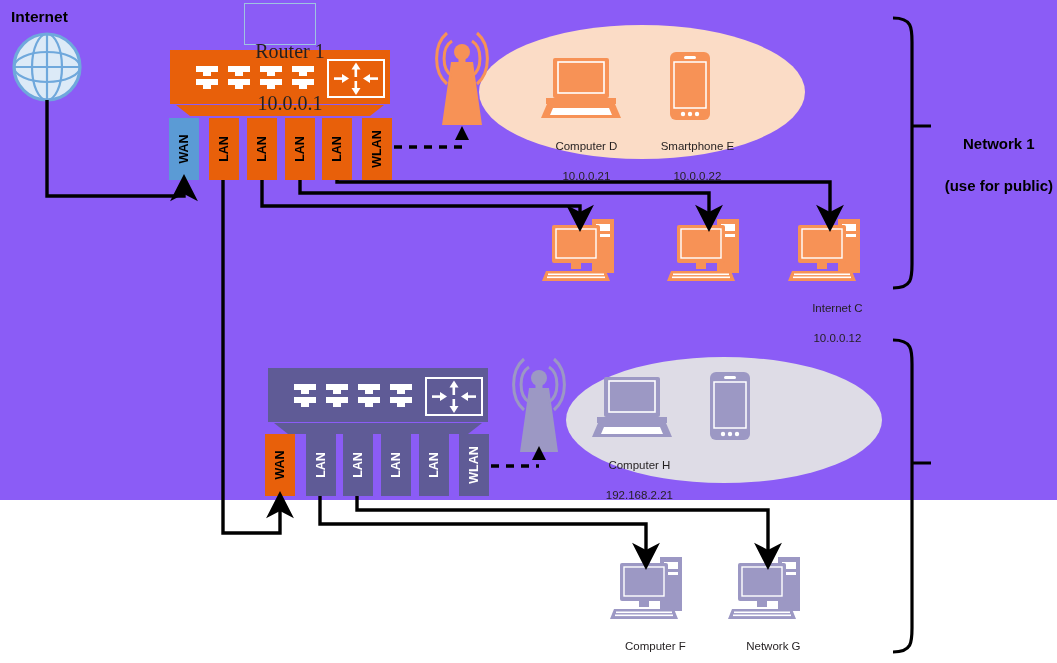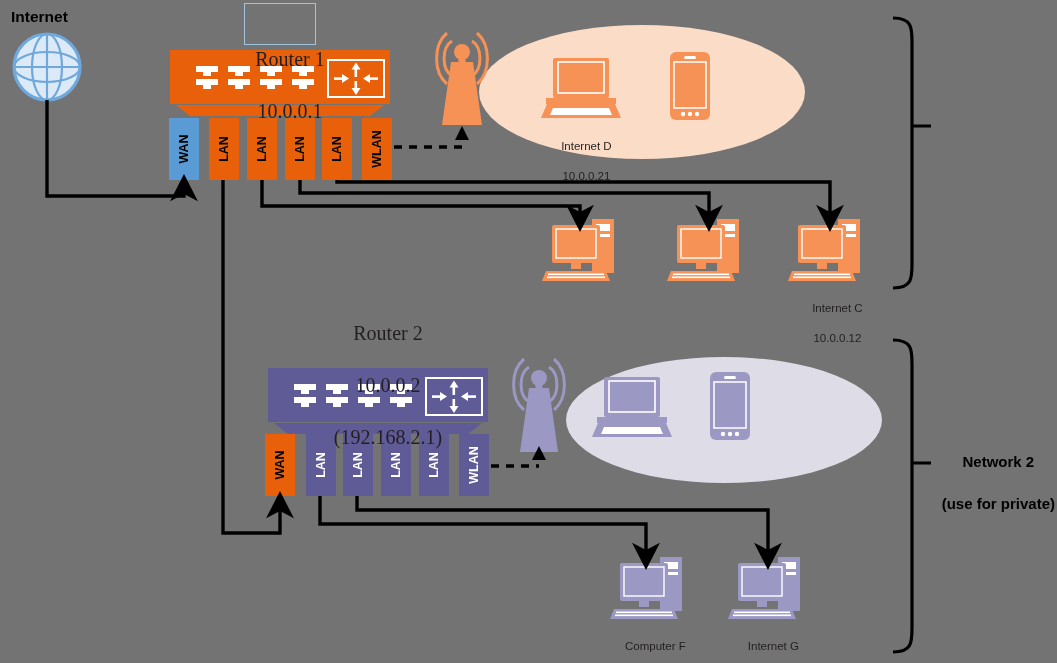--- a/index.html
+++ b/index.html
@@ -1,17 +1,17 @@
 <!DOCTYPE html>
 <html><head>
 <meta charset="utf-8">
 <style>
   html,body{margin:0;padding:0;background:#ffffff;}
   body{width:1057px;height:663px;overflow:hidden;font-family:"Liberation Sans",sans-serif;}
-  #stage{position:relative;width:1057px;height:663px;background:#737373;}
+  #stage{position:relative;width:1057px;height:500px;background:#8b5cf6;}
   svg.layer{position:absolute;left:0;top:0;width:1057px;height:663px;}
   .txt{position:absolute;white-space:pre;}
   .dev-label{font-family:"Liberation Sans",sans-serif;font-size:11.5px;color:#231f20;text-align:center;line-height:15px;}
   .router-title{font-family:"Liberation Serif",serif;font-size:20px;color:#231f20;text-align:center;line-height:26px;}
   .net-label{font-family:"Liberation Sans",sans-serif;font-weight:bold;font-size:15px;color:#000;text-align:center;line-height:21px;}
   .inet-label{font-family:"Liberation Sans",sans-serif;font-weight:bold;font-size:15.5px;color:#000;}
   .port-label{font-family:"Liberation Sans",sans-serif;font-weight:bold;font-size:12.5px;color:#000;}
   .sel-box{position:absolute;border:1px solid #9ec4e0;box-sizing:border-box;}
 </style>
 </head>
@@ -283,63 +283,66 @@
 
     <g fill="none" stroke="#000000" stroke-width="3.2" stroke-linecap="butt">
       <path d="M893,18 C912,18 912,28 912,42 L912,126 M912,126 L912,264 C912,278 912,288 893,288 M912,126 L931,126"></path>
       <path d="M893,340 C912,340 912,350 912,364 L912,463 M912,463 L912,628 C912,642 912,652 893,652 M912,463 L931,463"></path>
     </g>
   </svg>
 
   <div class="txt inet-label" style="left:11px;top:8px;">Internet</div>
 
   <div class="sel-box" style="left:244px;top:3px;width:72px;height:42px;"></div>
-  <div class="txt router-title" style="left:205px;top:20px;width:150px;text-align:center;">
+  <div class="txt router-title" style="left:205px;top:12px;width:150px;text-align:center;">
     <span>Router 1</span><br>
     <span>10.0.0.1</span>
   </div>
 
-  <div class="txt router-title" style="left:283px;top:294px;width:190px;">
-    <span>Router 2</span><br>
-    <span>10.0.0.2</span><br>
-    <span>(192.168.2.1)</span>
-  </div>
 
   <div class="txt port-label" style="left:184px;top:149px;transform:translate(-50%,-50%) rotate(-90deg);">WAN</div>
   <div class="txt port-label" style="left:224px;top:149px;transform:translate(-50%,-50%) rotate(-90deg);">LAN</div>
   <div class="txt port-label" style="left:262px;top:149px;transform:translate(-50%,-50%) rotate(-90deg);">LAN</div>
   <div class="txt port-label" style="left:300px;top:149px;transform:translate(-50%,-50%) rotate(-90deg);">LAN</div>
   <div class="txt port-label" style="left:337px;top:149px;transform:translate(-50%,-50%) rotate(-90deg);">LAN</div>
   <div class="txt port-label" style="left:377px;top:149px;transform:translate(-50%,-50%) rotate(-90deg);">WLAN</div>
 
   <div class="txt port-label" style="left:280px;top:465px;transform:translate(-50%,-50%) rotate(-90deg);">WAN</div>
   <div class="txt port-label" style="left:321px;top:465px;transform:translate(-50%,-50%) rotate(-90deg);color:#fff;">LAN</div>
   <div class="txt port-label" style="left:358px;top:465px;transform:translate(-50%,-50%) rotate(-90deg);color:#fff;">LAN</div>
   <div class="txt port-label" style="left:396px;top:465px;transform:translate(-50%,-50%) rotate(-90deg);color:#fff;">LAN</div>
   <div class="txt port-label" style="left:434px;top:465px;transform:translate(-50%,-50%) rotate(-90deg);color:#fff;">LAN</div>
   <div class="txt port-label" style="left:474px;top:465px;transform:translate(-50%,-50%) rotate(-90deg);color:#fff;">WLAN</div>
 
   <div class="txt dev-label" style="left:515px;top:124px;width:130px;">
-    <span>Internet D</span><br>
+    <span>Computer D</span><br>
     <span>10.0.0.21</span>
+  </div>
+  <div class="txt dev-label" style="left:628px;top:124px;width:126px;">
+    <span>Smartphone E</span><br>
+    <span>10.0.0.22</span>
   </div>
 
   <div class="txt dev-label" style="left:768px;top:286px;width:126px;">
     <span>Internet C</span><br>
     <span>10.0.0.12</span>
   </div>
 
+  <div class="txt dev-label" style="left:568px;top:443px;width:130px;">
+    <span>Computer H</span><br>
+    <span>192.168.2.21</span>
+  </div>
 
   <div class="txt dev-label" style="left:586px;top:624px;width:126px;">
     <span>Computer F</span><br>
     
   </div>
   <div class="txt dev-label" style="left:704px;top:624px;width:126px;">
-    <span>Internet G</span><br>
+    <span>Network G</span><br>
     
   </div>
 
-  <div class="txt net-label" style="left:925px;top:430px;width:130px;">
-    <span>Network 2</span><br>
-    <span>(use for private)</span>
+  <div class="txt net-label" style="left:928px;top:112px;width:125px;">
+    <span>Network 1</span><br>
+    <span>(use for public)</span>
   </div>
 
 </div>
 
 </body></html>

